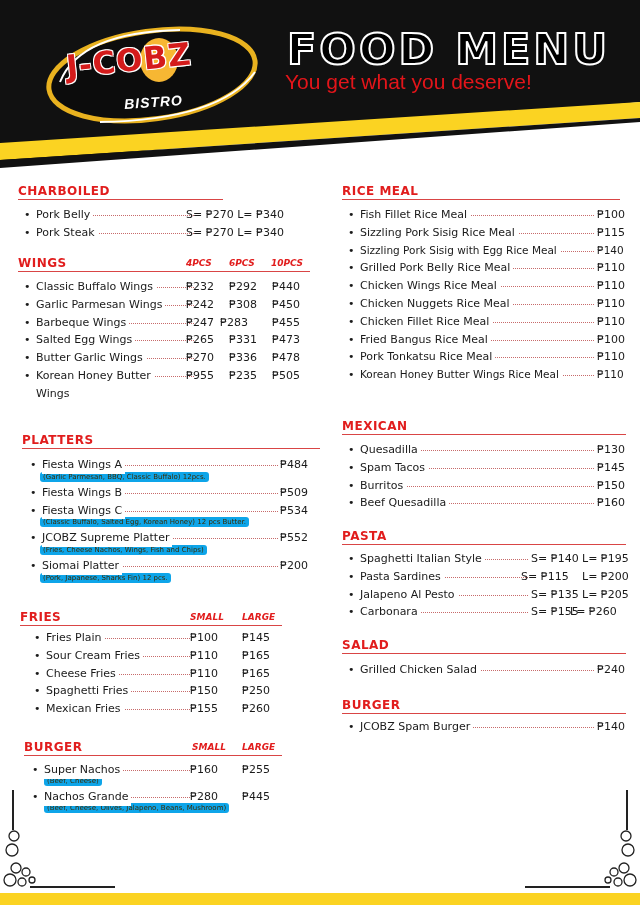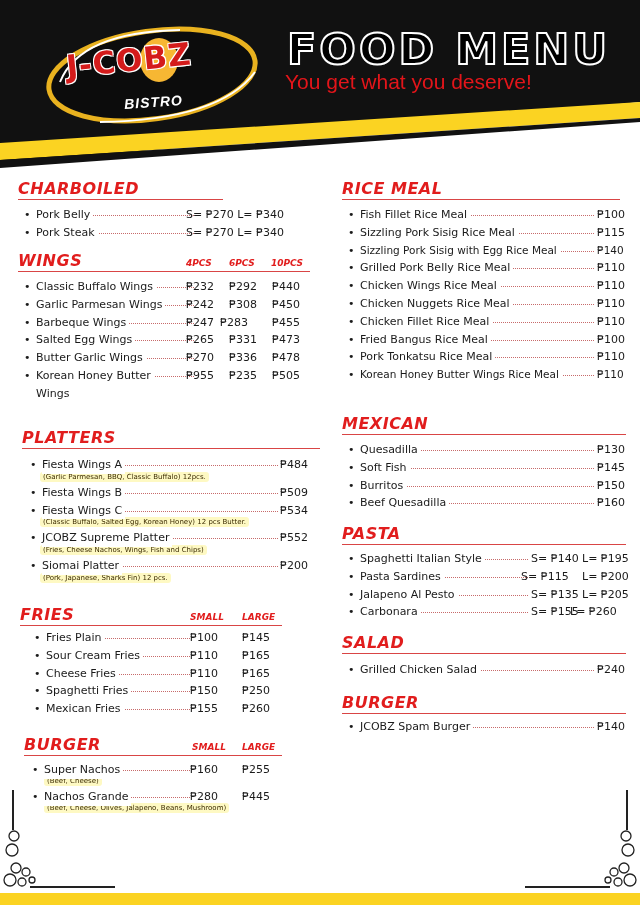--- a/index.html
+++ b/index.html
@@ -16,29 +16,29 @@
   .title { position: absolute; left: 287px; top: 24px; font-family: "DejaVu Sans", sans-serif; font-weight: bold; font-size: 43px; color: #000; letter-spacing: 3px; -webkit-text-stroke: 2px #ffffff; }
   .tagline { position: absolute; left: 285px; top: 70px; font-family: "Liberation Sans", sans-serif; font-size: 21px; color: #e3151a; }
 
   
   .col { position: absolute; }
   .col-left { left: 18px; width: 292px; }
   .col-right { left: 342px; width: 286px; }
 
   .section { position: absolute; width: 100%; }
   .sec-head { position: relative; height: 24px; border-bottom: 1.5px solid #d94545; }
-  .sec-title { position: absolute; left: 0; bottom: 1px; font-family: "DejaVu Sans", sans-serif; font-weight: bold; font-style: italic; font-size: 16px; color: #e11d1d; letter-spacing: 0.5px; }
+  .sec-title { position: absolute; left: 0; bottom: 1px; font-family: "DejaVu Sans", sans-serif; font-weight: bold; font-size: 12px; color: #e11d1d; letter-spacing: 0.5px; }
   .col-hdr { position: absolute; bottom: 3px; font-family: "DejaVu Sans", sans-serif; font-weight: bold; font-style: italic; font-size: 9px; color: #e11d1d; }
 
   .item { position: relative; height: 17.8px; font-size: 11px; line-height: 17.8px; white-space: nowrap; }
   .item .bullet { position: absolute; left: 6px; top: 0; font-size: 11px; }
   .item .name { position: absolute; left: 18px; top: 0; background: #fff; padding-right: 3px; z-index: 1; }
   .item .dots { position: absolute; left: 18px; top: 9px; height: 0; border-top: 1px dotted #c76a6a; }
   .item .price { position: absolute; top: 0; }
-  .desc { position: absolute; font-size: 7px; line-height: 10px; background: #fef9c3; border-radius: 3px; padding: 0 3px; color: #3a2a00; white-space: nowrap; }
+  .desc { position: absolute; font-size: 7px; line-height: 10px; background: #0ea5e9; border-radius: 3px; padding: 0 3px; color: #3a2a00; white-space: nowrap; }
 
   .footer-bar { position: absolute; left: 0; top: 893px; width: 640px; height: 12px; background: #fbd322; }
   .ornament { position: absolute; top: 828px; width: 40px; height: 60px; }
   .orn-line { position: absolute; height: 1.5px; background: #222; top: 886px; }
   .vline { position: absolute; width: 1.5px; background: #222; top: 790px; height: 40px; }
 </style>
 </head>
 <body>
 
 <div class="header">
@@ -348,21 +348,21 @@
     <div style="padding-top:6px">
       <div class="item">
           <span class="bullet">•</span>
           <span class="dots" style="width:234px"></span>
           <span class="name">Quesadilla</span>
           <span class="price" style="left:255px">₱130</span>
         </div>
       <div class="item">
           <span class="bullet">•</span>
           <span class="dots" style="width:234px"></span>
-          <span class="name">Soft Fish</span>
+          <span class="name">Spam Tacos</span>
           <span class="price" style="left:255px">₱145</span>
         </div>
       <div class="item">
           <span class="bullet">•</span>
           <span class="dots" style="width:234px"></span>
           <span class="name">Burritos</span>
           <span class="price" style="left:255px">₱150</span>
         </div>
       <div class="item">
           <span class="bullet">•</span>

